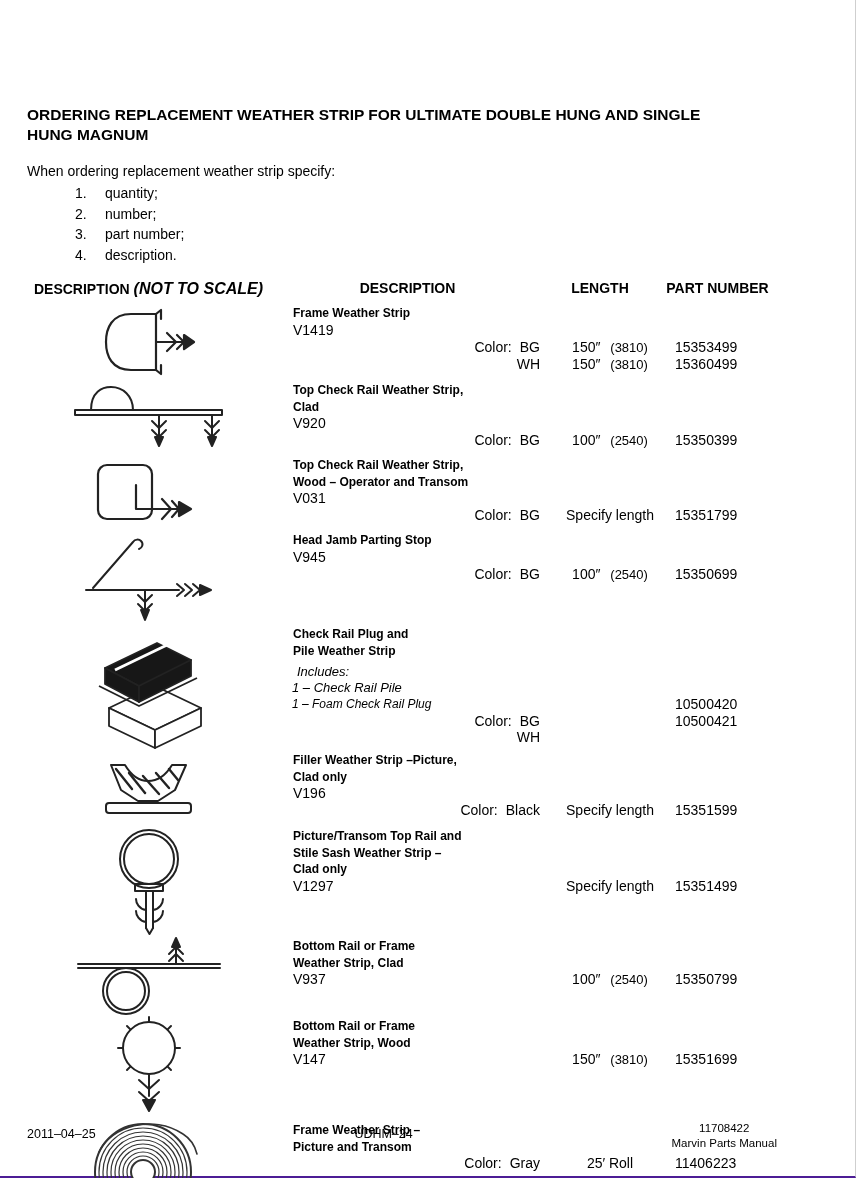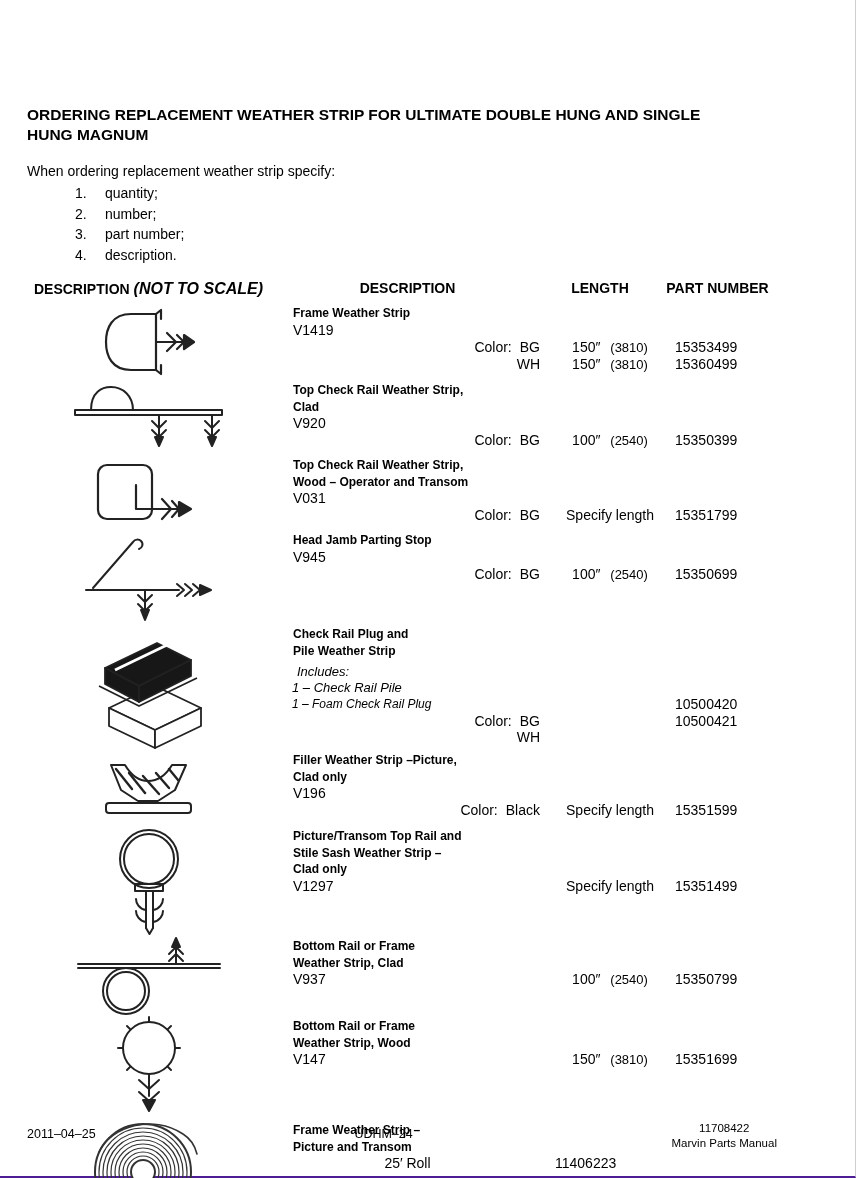--- a/index.html
+++ b/index.html
@@ -330,20 +330,21 @@
               <circle cx="62" cy="52" r="16"></circle>
           <circle cx="62" cy="52" r="12" fill="#fff" stroke-width="2"></circle>
           <path d="M18,32 C30,6 72,-6 102,14 C110,19 114,26 116,34" stroke-width="1.6"></path>
           <path d="M84,92 C92,102 100,107 108,107 L126,97 L118,88 L108,95 C102,95 96,90 91,84 Z" fill="#fff" stroke-width="1.8"></path>
         </svg>
       </div>
       <div class="lines">
         <div class="t">Frame Weather Strip –
 Picture and Transom</div>
         <div class="line detail">
+          <span class="c-color"><span class="lbl">Color:</span><span>Gray</span></span>
           <span class="c-len"><span>25′ Roll</span></span>
           <span class="c-part">11406223</span>
         </div>
       </div>
     </div>
 
   </div>
 </div>
 
 <div class="footer">

